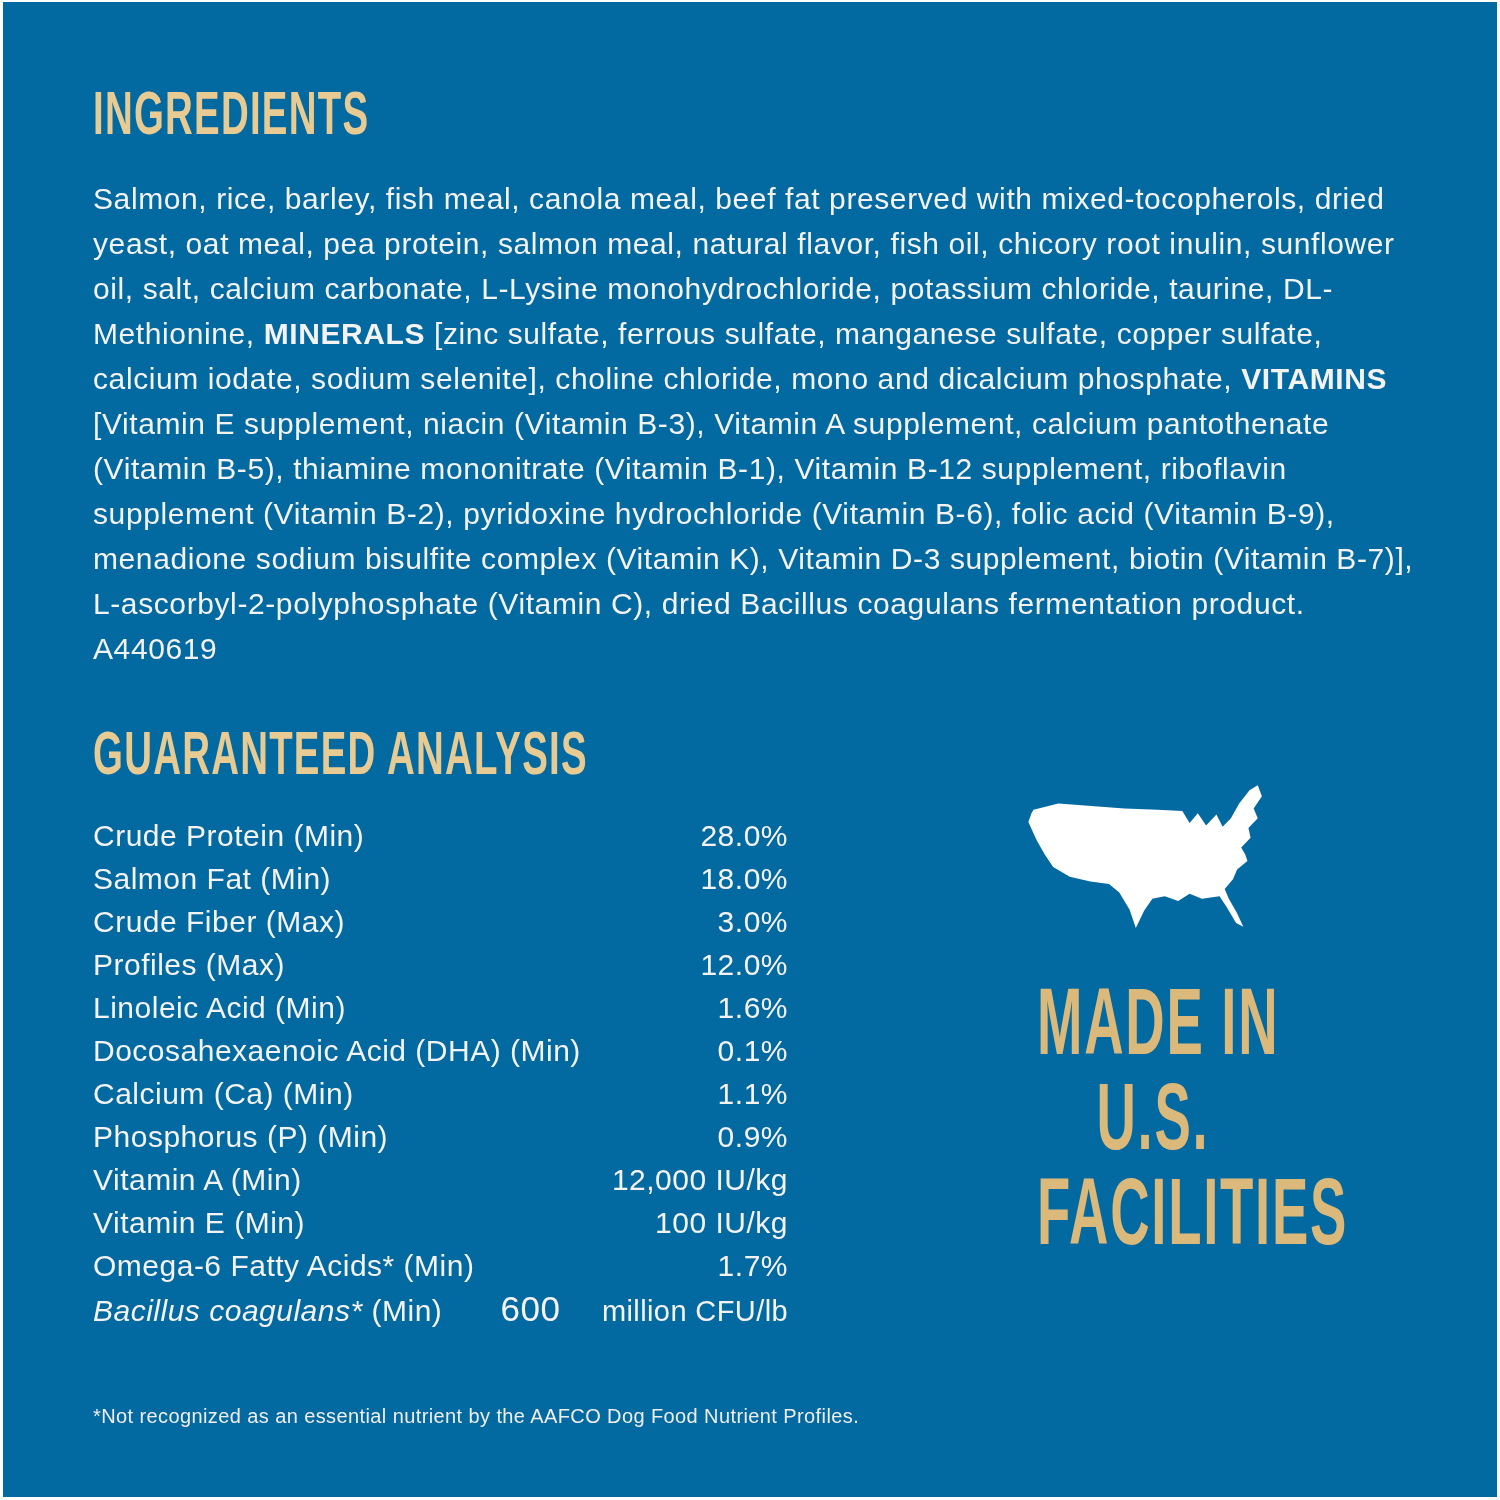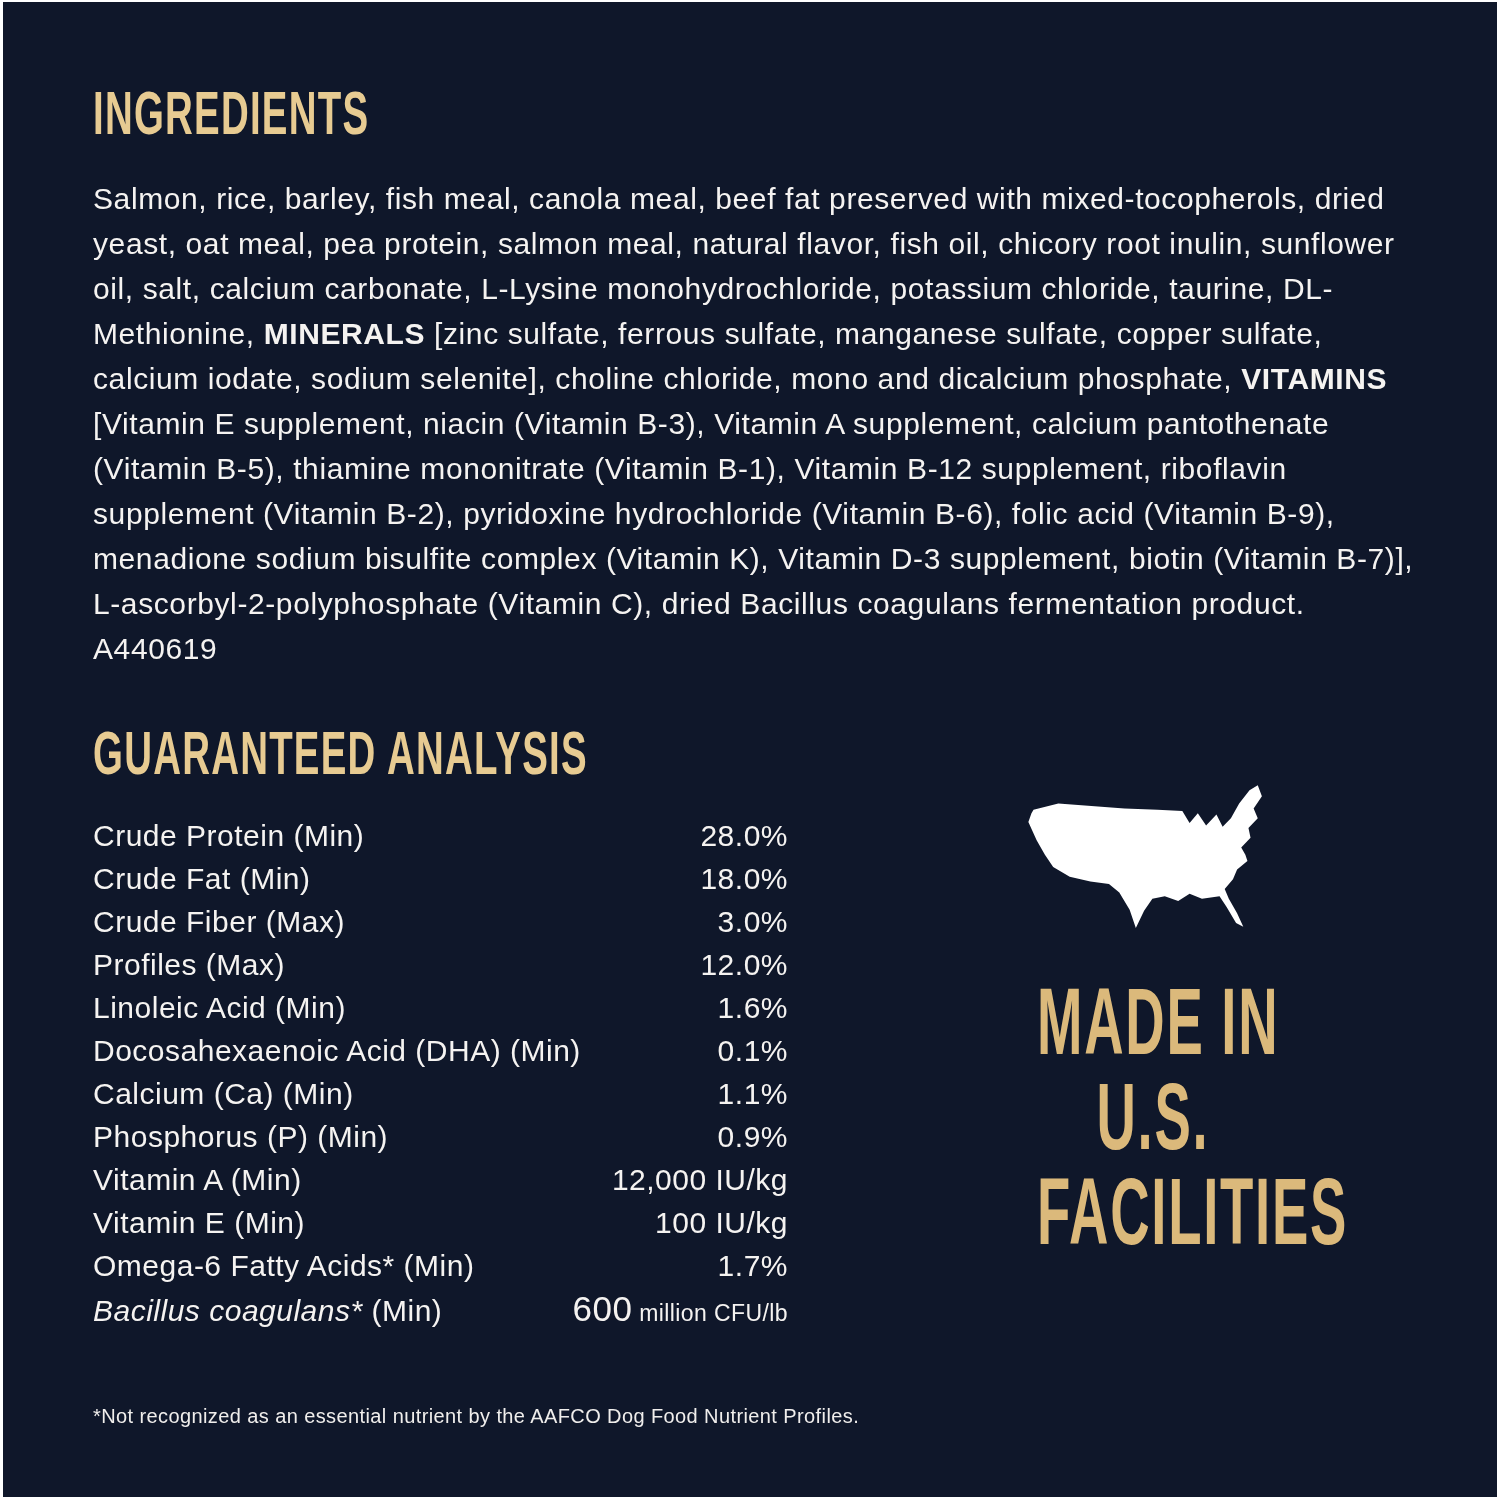--- a/index.html
+++ b/index.html
@@ -4,21 +4,21 @@
 <style>
   html,body{margin:0;padding:0;}
   body{
     width:1500px;height:1500px;
     background:#ffffff;
     font-family:"Liberation Sans","DejaVu Sans",sans-serif;
     position:relative;overflow:hidden;
   }
   .label{
     position:absolute;top:2px;left:3px;right:3px;bottom:3px;
-    background:#0f172a;
+    background:#0369a1;
   }
   
   .section-title{
     position:absolute;left:90px;
     font-size:62px;font-weight:bold;line-height:1.1;
     color:#e7cb92;
     letter-spacing:2px;white-space:nowrap;
     transform:scaleX(0.62);transform-origin:left top;
   }
   #ingredients-title{top:77px;}
@@ -37,21 +37,21 @@
   }
   .analysis-row{
     display:flex;justify-content:space-between;align-items:baseline;
     height:43px;line-height:43px;
     font-size:30px;letter-spacing:0.5px;white-space:nowrap;
   }
   .row-name{text-align:left;}
   .row-name .it{font-style:italic;}
   .row-value{text-align:left;}
   .row-value .v-big{font-size:35px;}
-  .row-value .v-small{font-size:23px;letter-spacing:0.4px;}
+  .row-value .v-small{font-size:29px;letter-spacing:0.4px;margin-left:33px;}
   
   .usa-map{
     position:absolute;left:1014px;top:776px;width:248px;height:156px;
   }
   .made-in{
     position:absolute;left:950px;top:972px;width:400px;
     text-align:center;color:#dbb97b;
   }
   .made-in .line{
     display:block;width:100%;
@@ -76,21 +76,21 @@
 
   <div class="section-title" id="analysis-title">GUARANTEED ANALYSIS</div>
 
   <div class="analysis-table" id="analysis-table">
   <div class="analysis-row">
     <span class="row-name">Crude Protein (Min)</span>
     <span class="row-value">28.0%</span>
   </div>
 
   <div class="analysis-row">
-    <span class="row-name">Crude Fat (Min)</span>
+    <span class="row-name">Salmon Fat (Min)</span>
     <span class="row-value">18.0%</span>
   </div>
 
   <div class="analysis-row">
     <span class="row-name">Crude Fiber (Max)</span>
     <span class="row-value">3.0%</span>
   </div>
 
   <div class="analysis-row">
     <span class="row-name">Profiles (Max)</span>

